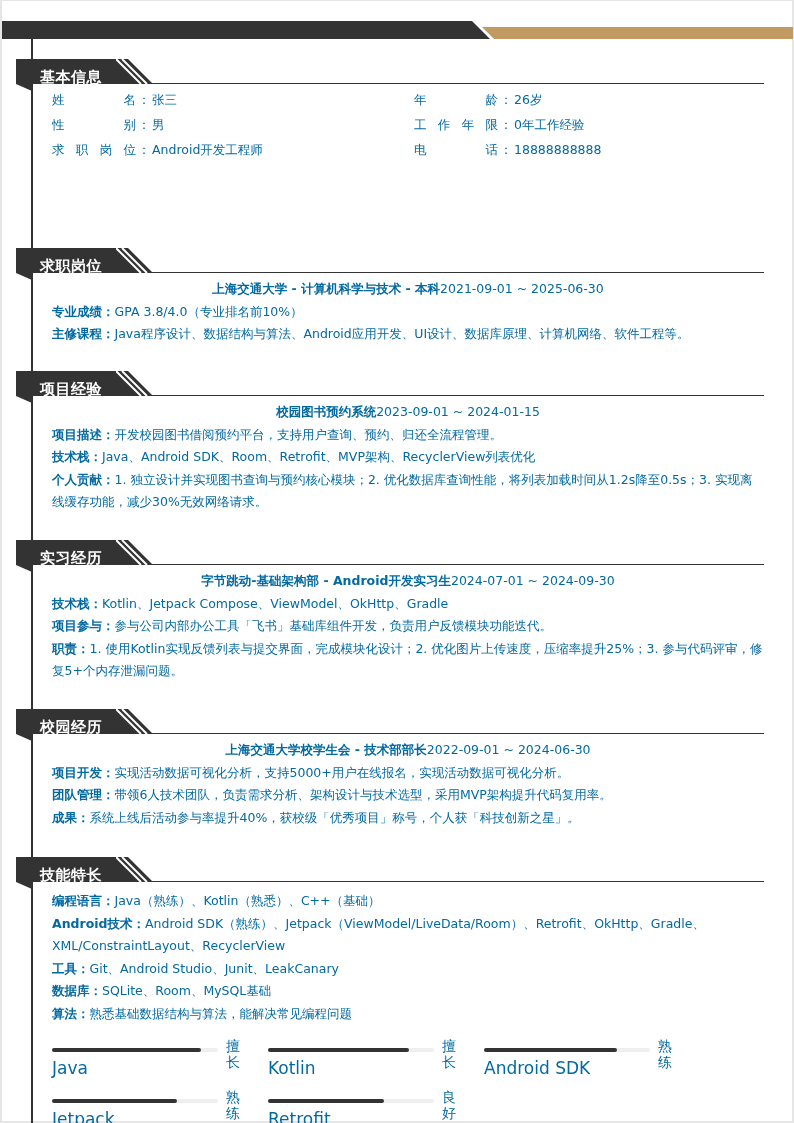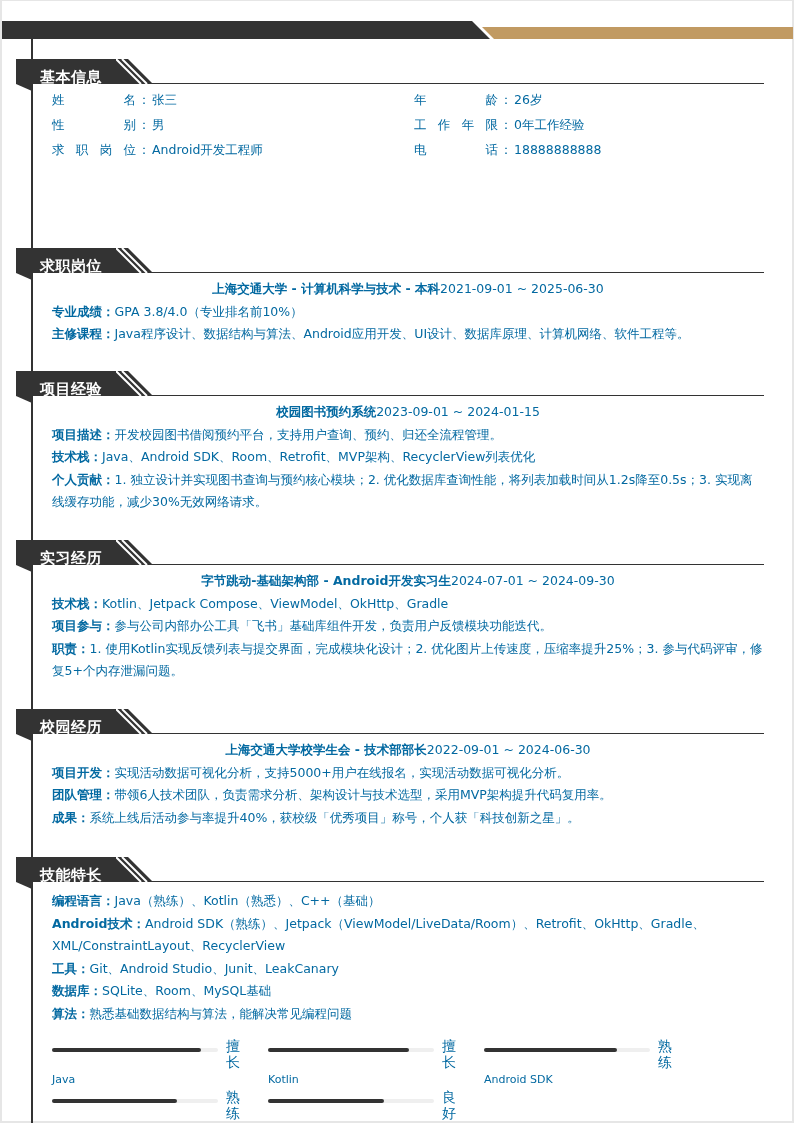--- a/index.html
+++ b/index.html
@@ -49,21 +49,21 @@
 
   .item-head { display:flex; justify-content:center; font-weight:bold; margin-top:5px; }
   .item-head .date { font-weight:normal; }
   .kv b { font-weight:bold; }
 
   .skills-grid { position:relative; height:90px; margin-top:6px; }
   .skill { position:absolute; width:200px; }
   .skill-track { position:absolute; left:0; top:5px; width:166px; height:4px; background:#efefef; border-radius:2px; }
   .skill-fill { height:4px; background:#333333; border-radius:2px; }
   .skill-level { position:absolute; left:174px; top:-5px; font-size:14px; line-height:16px; }
-  .skill-name { position:absolute; left:0; top:28px; font-size:11px; line-height:18px; }
+  .skill-name { position:absolute; left:0; top:16px; font-size:17px; line-height:18px; }
 </style>
 </head>
 <body>
 
 <div class="page-border-t"></div>
 <div class="page-border-l"></div>
 <div class="page-border-r"></div>
 <div class="page-border-b"></div>
 
 <div class="top-bar-dark"></div>

